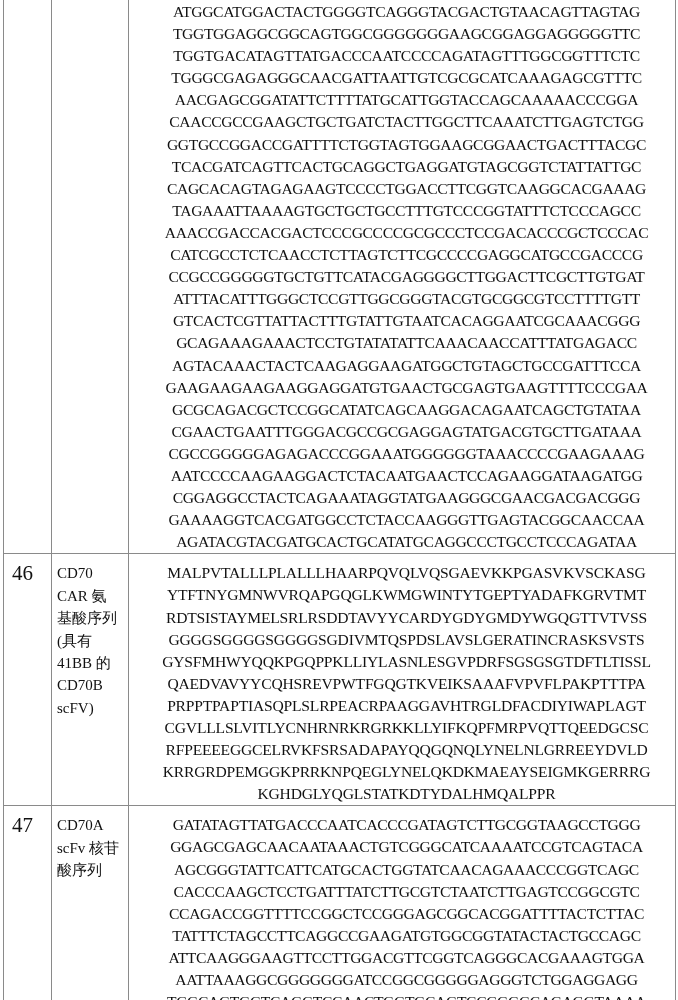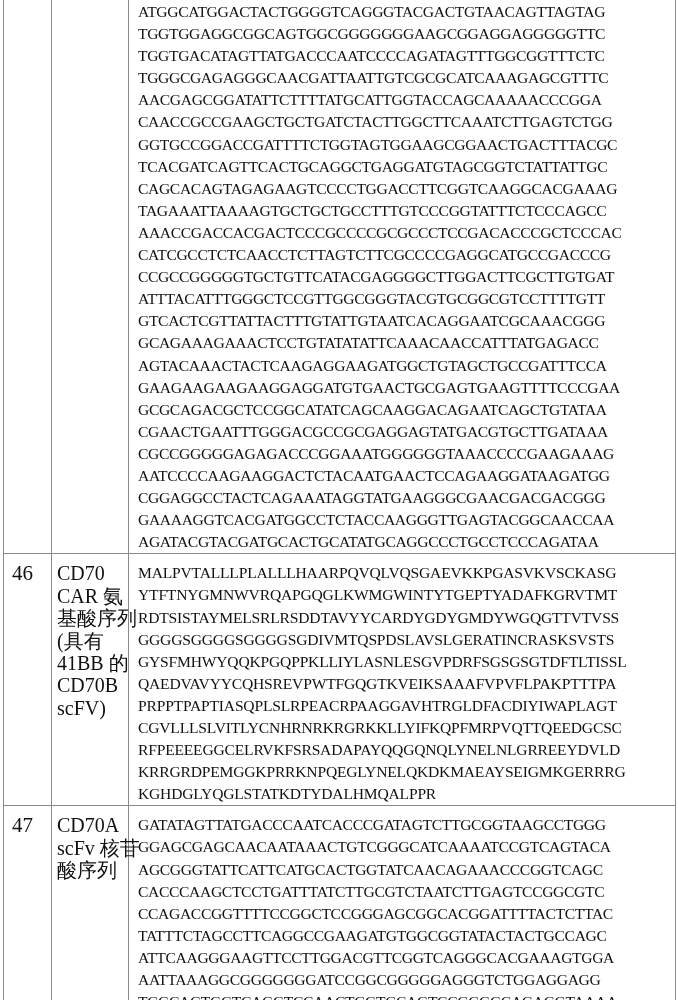--- a/index.html
+++ b/index.html
@@ -15,23 +15,23 @@
   }
   table.seq td {
     border: 1px solid #8a8a8a;
     vertical-align: top;
     padding: 0;
   }
   col.c-no { width: 48px; }
   col.c-desc { width: 77px; }
   col.c-seq { width: 547px; }
   .no { font-size: 21px; padding: 8px 0 0 8px !important; line-height: 22px; }
-  .desc { font-size: 20px; padding: 8px 0 0 5px !important; line-height: 22.4px; }
+  .desc { font-size: 15px; padding: 8px 0 0 5px !important; line-height: 22.4px; }
   .desc .line { display: block; white-space: nowrap; }
-  .seqcell { padding: 0 0 0 9px !important; }
+  .seqcell { padding: 0 0 0 9px !important; text-align: center; }
   .seqline {
     display: block; white-space: nowrap;
     font-size: 15.6px; line-height: 22.1px; letter-spacing: -0.35px;
   }
   .row0 .seqcell { padding-top: 2px !important; }
   .row0 td { height: 498px; }
   .row1 td { height: 228px; }
   .row1 .seqcell, .row2 .seqcell { padding-top: 8px !important; }
   .row2 td { height: 290px; }
   .aa .seqline { letter-spacing: -0.2px; }

